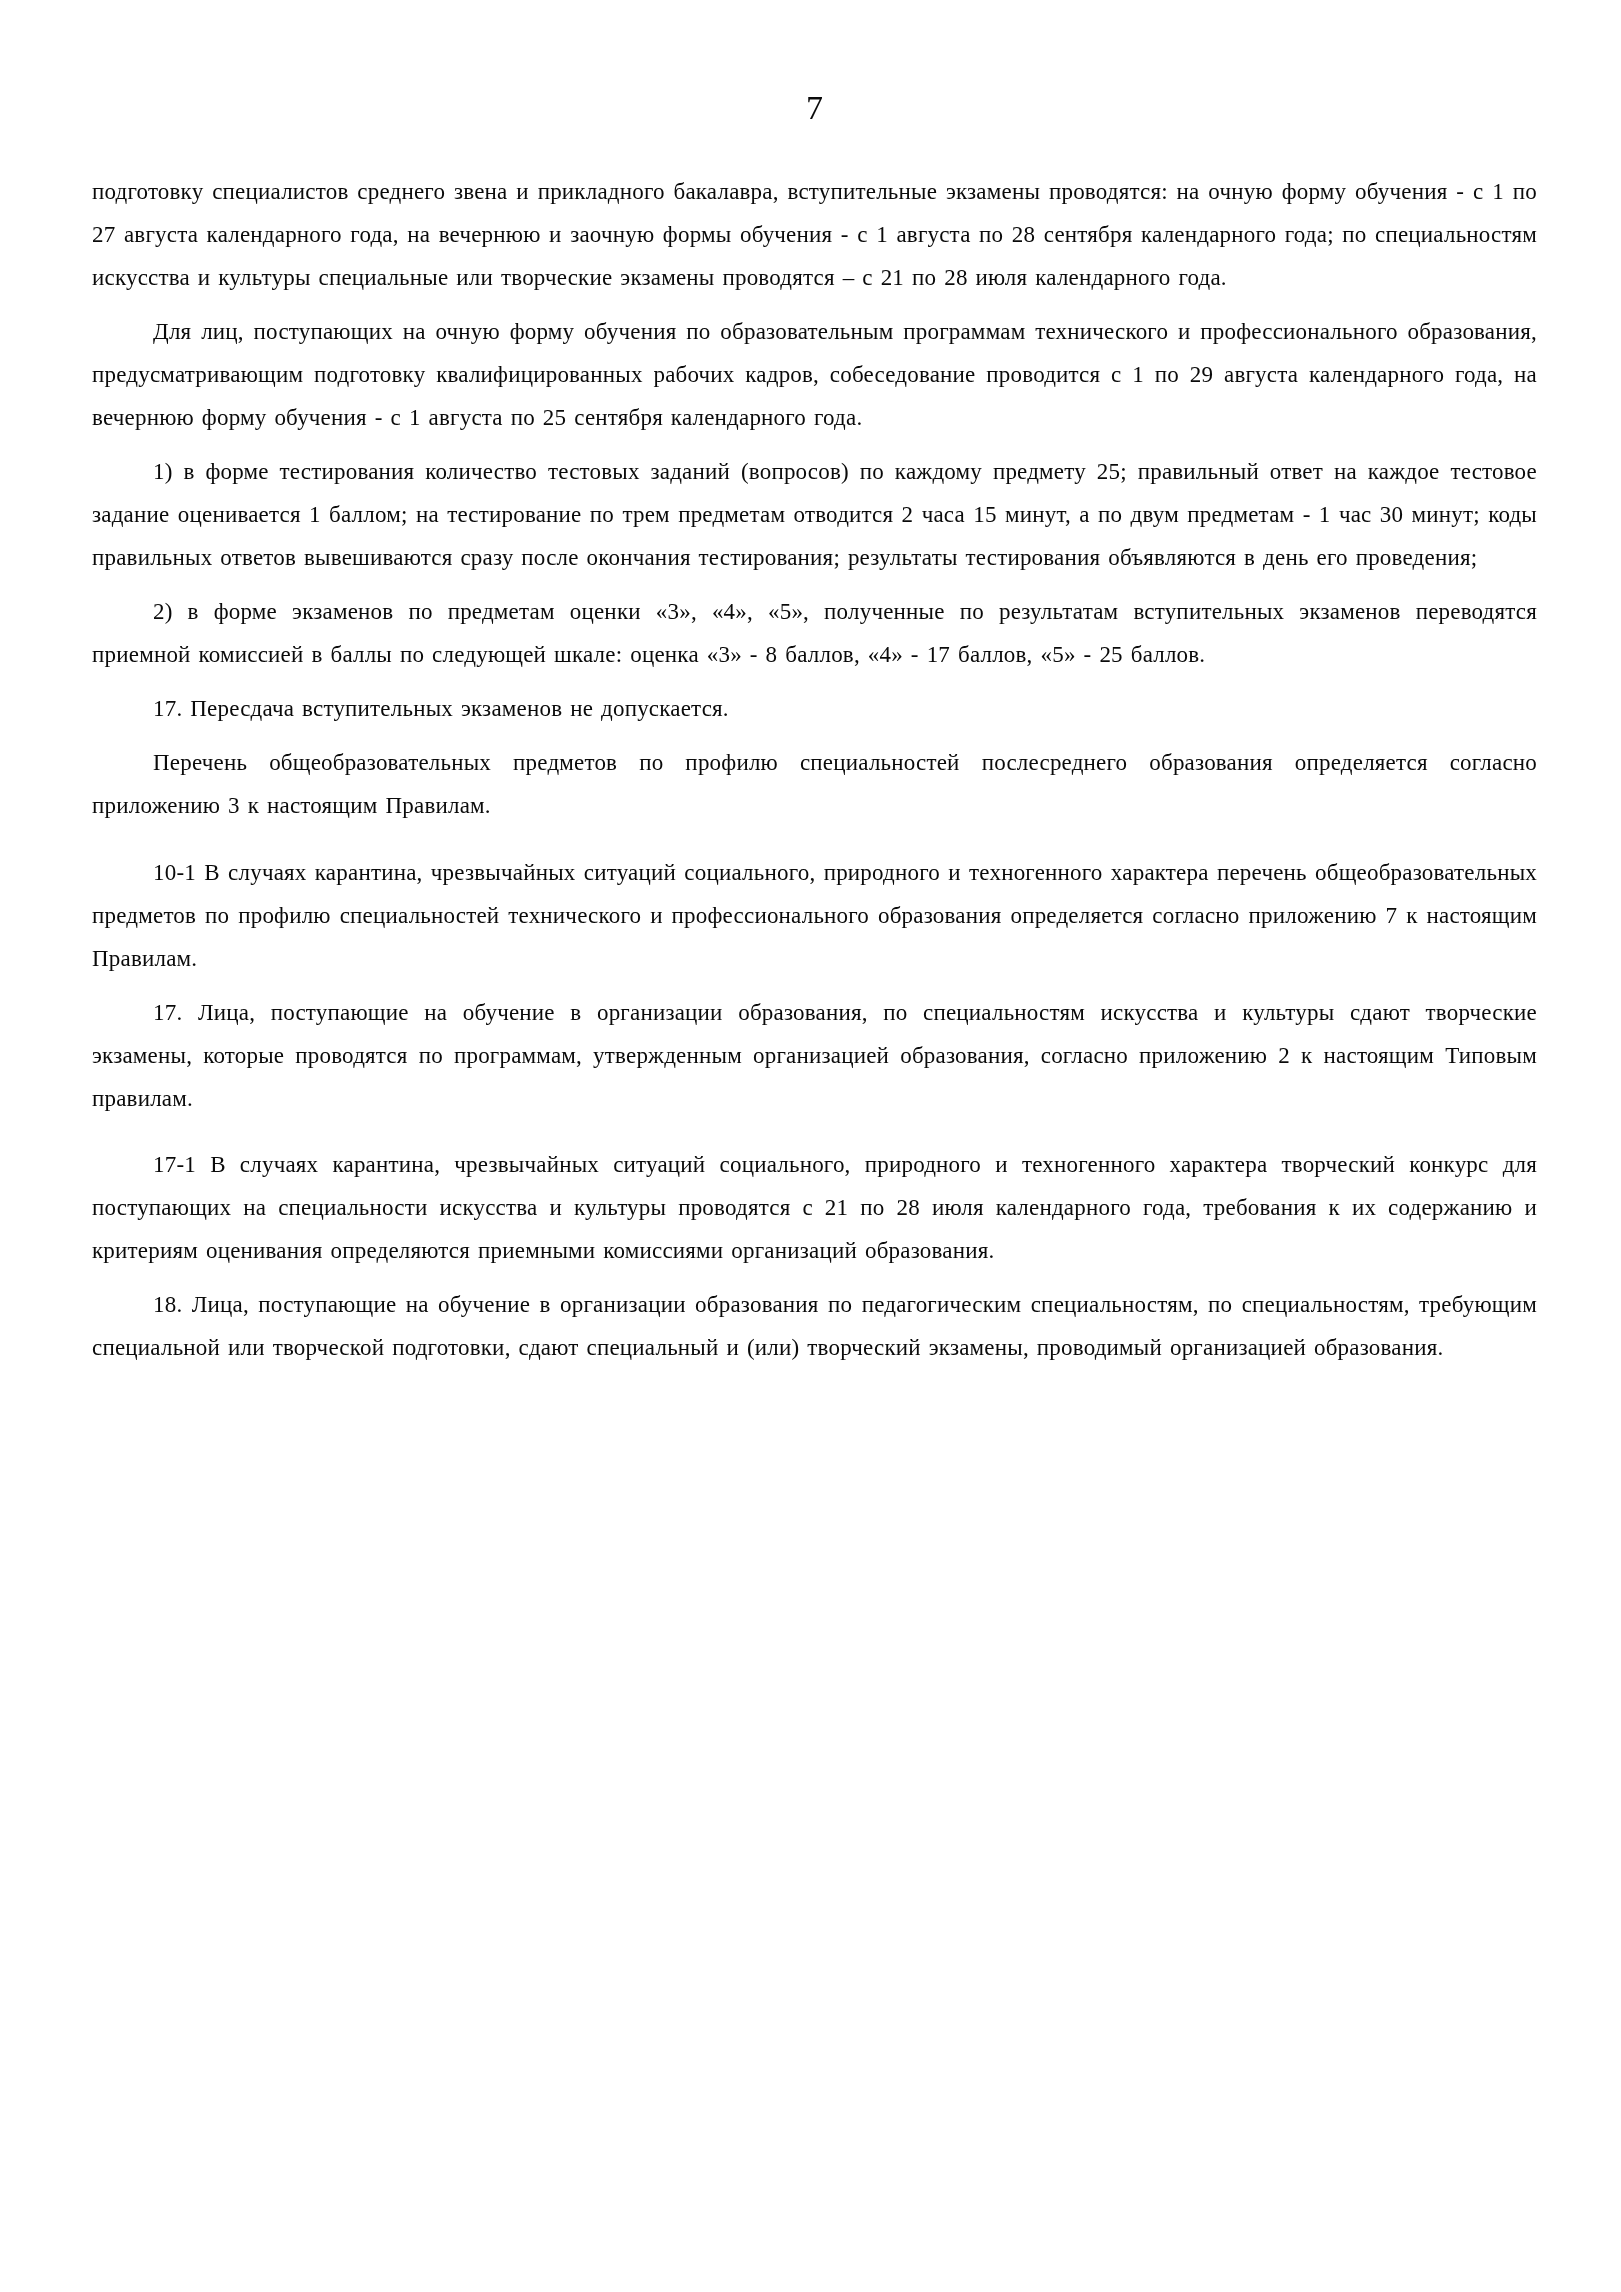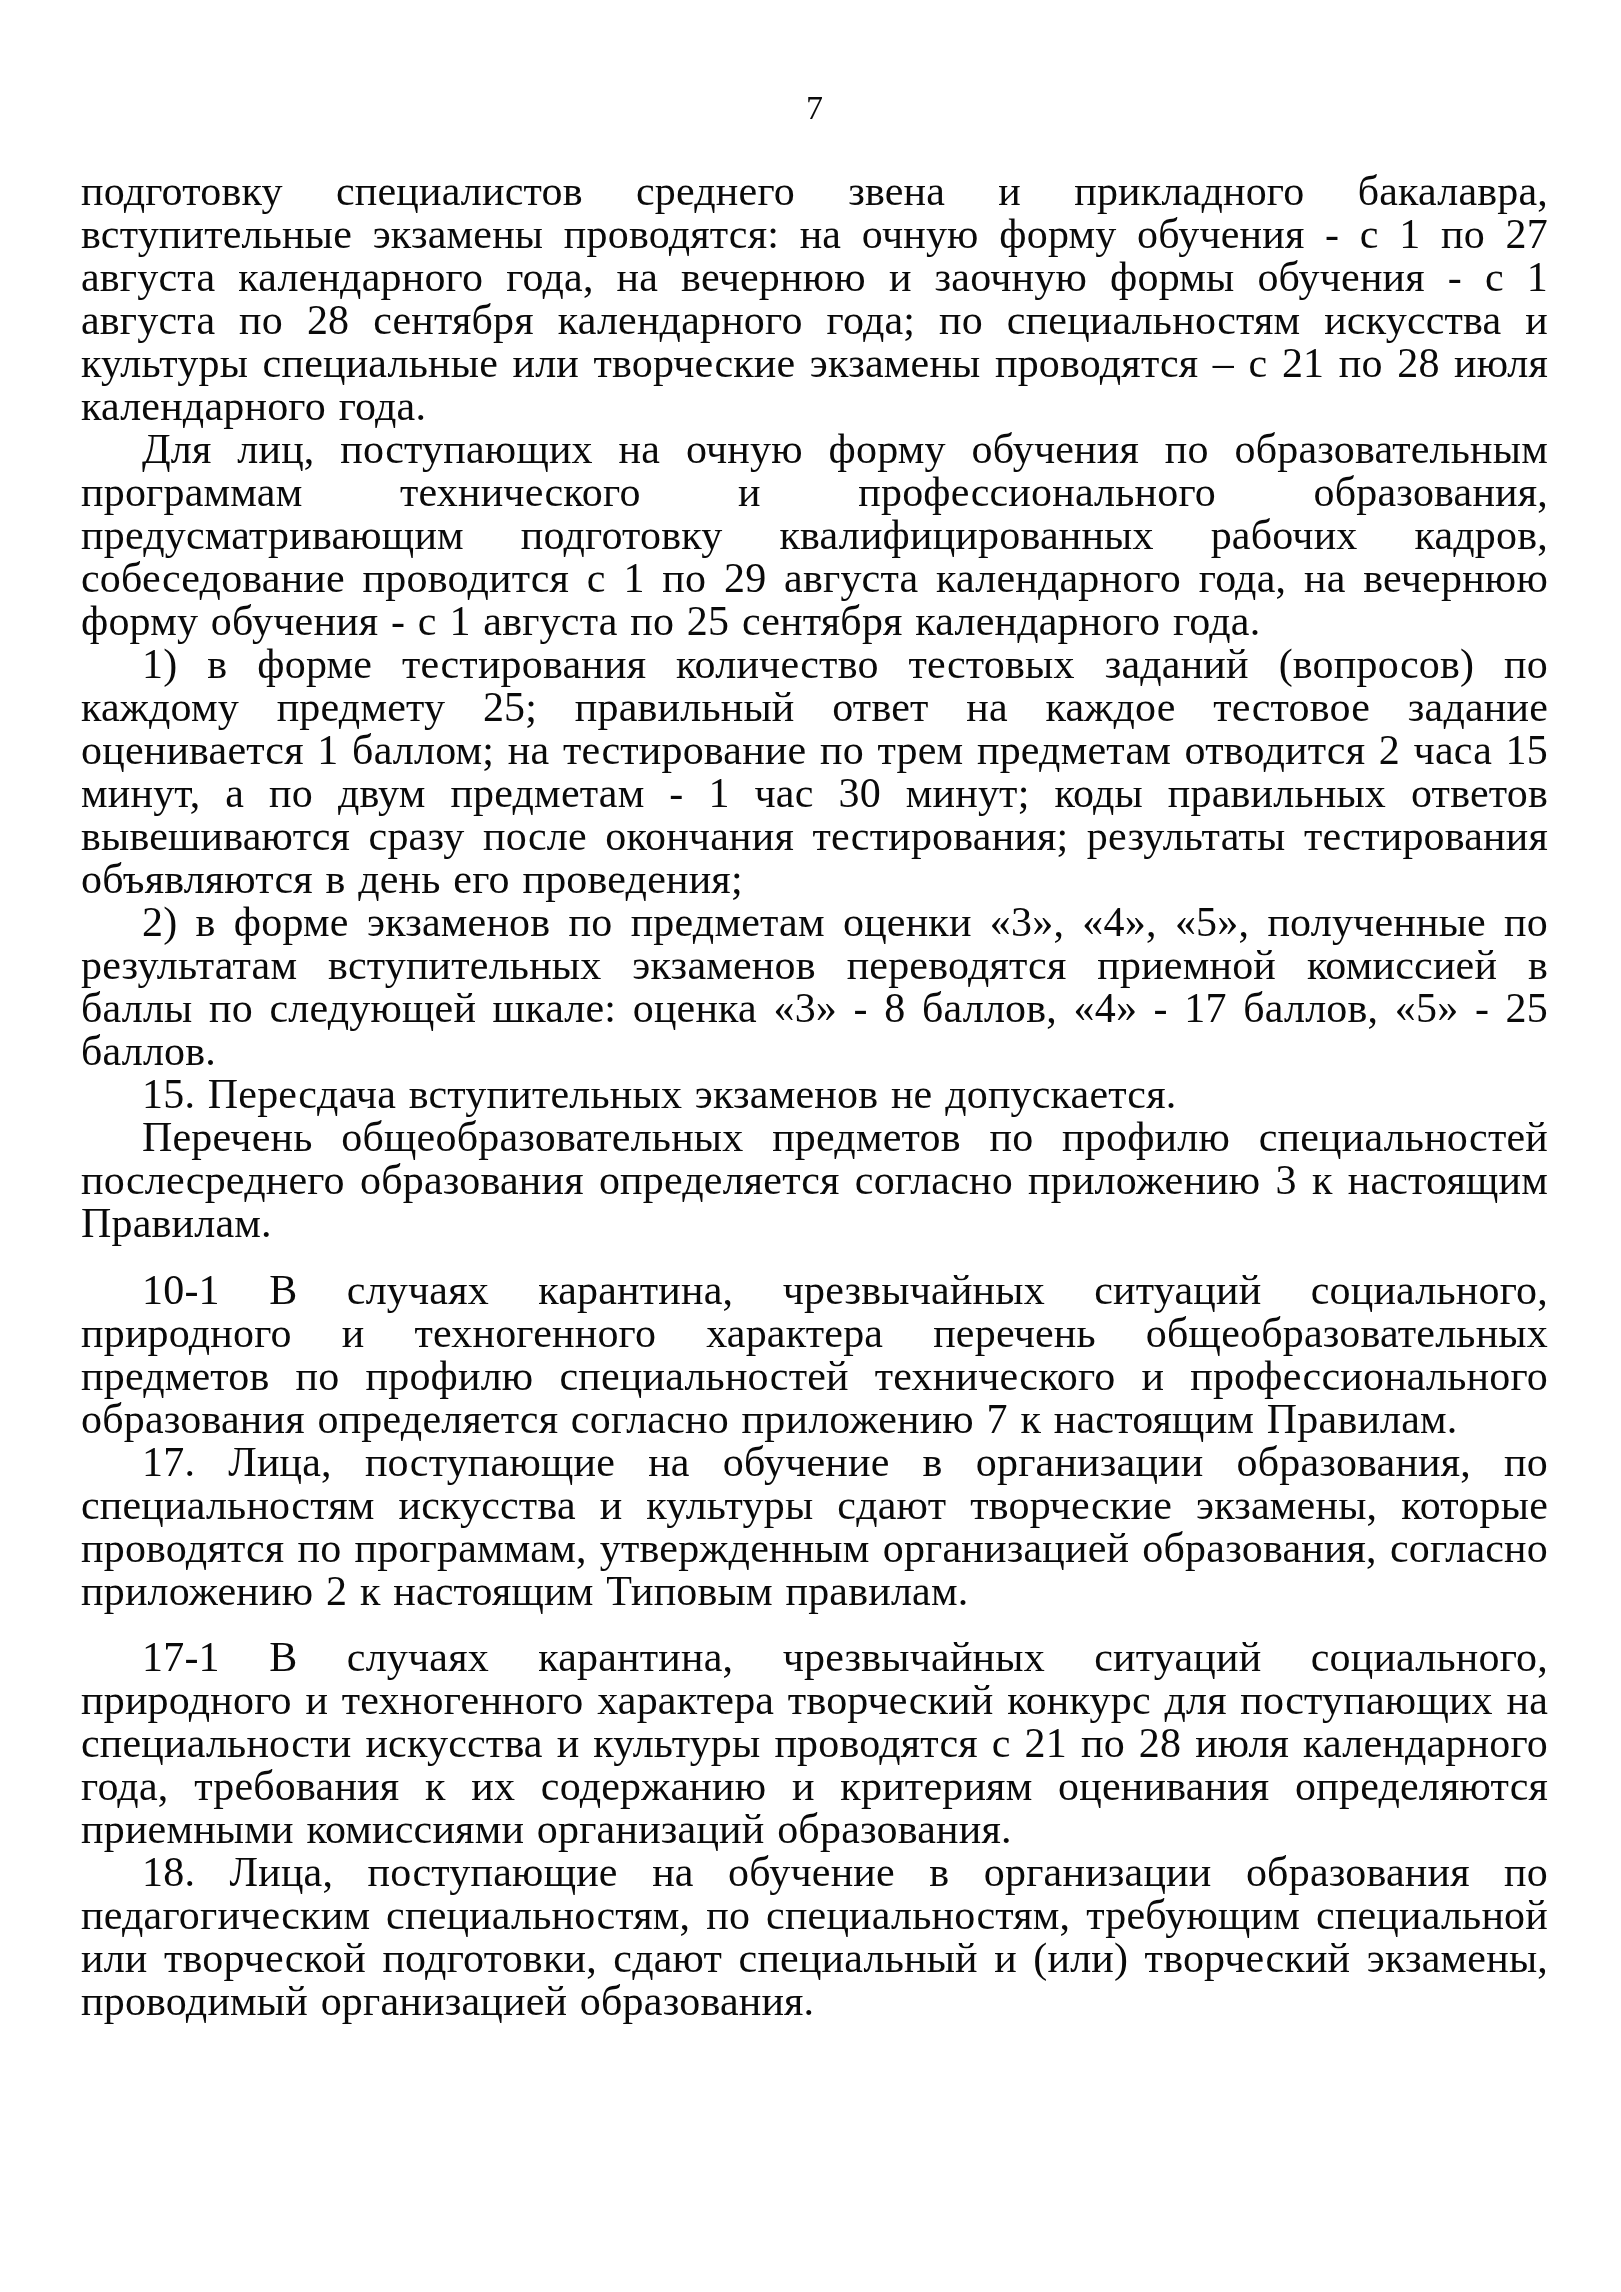--- a/index.html
+++ b/index.html
@@ -22,22 +22,22 @@
       padding: 86px 73px 0 81px;
       overflow: hidden;
     }
     .page-number {
       text-align: center;
       font-size: 34px;
       line-height: 43px;
       margin-bottom: 41px;
     }
     p.para {
-      margin: 0;
-      font-size: 42px;
+      margin: 11px;
+      font-size: 23px;
       line-height: 43px;
       text-align: justify;
       letter-spacing: 0.2px;
       word-spacing: 2px;
     }
     p.para.indent {
       text-indent: 61px;
     }
     p.para.space-before {
       margin-top: 23.5px;
@@ -52,21 +52,21 @@
   <p class="para">подготовку специалистов среднего звена и прикладного бакалавра, вступительные экзамены проводятся: на очную форму обучения - с 1 по 27 августа календарного года, на вечернюю и заочную формы обучения - с 1 августа по 28 сентября календарного года; по специальностям искусства и культуры специальные или творческие экзамены проводятся – с 21 по 28 июля календарного года.</p>
 
   <p class="para indent">Для лиц, поступающих на очную форму обучения по образовательным программам технического и профессионального образования, предусматривающим подготовку квалифицированных рабочих кадров, собеседование проводится с 1 по 29 августа календарного года, на вечернюю форму обучения - с 1 августа по 25 сентября календарного года.</p>
 
 
   <p class="para indent">1) в форме тестирования количество тестовых заданий (вопросов) по каждому предмету 25; правильный ответ на каждое тестовое задание оценивается 1 баллом; на тестирование по трем предметам отводится 2 часа 15 минут, а по двум предметам - 1 час 30 минут; коды правильных ответов вывешиваются сразу после окончания тестирования; результаты тестирования объявляются в день его проведения;</p>
 
   <p class="para indent">2) в форме экзаменов по предметам оценки «3», «4», «5», полученные по результатам вступительных экзаменов переводятся приемной комиссией в баллы по следующей шкале: оценка «3» - 8 баллов, «4» - 17 баллов, «5» - 25 баллов.</p>
 
 
-  <p class="para indent">15. Пересдача вступительных экзаменов не допускается.</p>
+  <p class="para indent">17. Пересдача вступительных экзаменов не допускается.</p>
 
 
   <p class="para indent">Перечень общеобразовательных предметов по профилю специальностей послесреднего образования определяется согласно приложению 3 к настоящим Правилам.</p>
 
   <p class="para indent space-before">10-1 В случаях карантина, чрезвычайных ситуаций социального, природного и техногенного характера перечень общеобразовательных предметов по профилю специальностей технического и профессионального образования определяется согласно приложению 7 к настоящим Правилам.</p>
 
   <p class="para indent">17. Лица, поступающие на обучение в организации образования, по специальностям искусства и культуры сдают творческие экзамены, которые проводятся по программам, утвержденным организацией образования, согласно приложению 2 к настоящим Типовым правилам.</p>
 
   <p class="para indent space-before">17-1 В случаях карантина, чрезвычайных ситуаций социального, природного и техногенного характера творческий конкурс для поступающих на специальности искусства и культуры проводятся с 21 по 28 июля календарного года, требования к их содержанию и критериям оценивания определяются приемными комиссиями организаций образования.</p>
 

